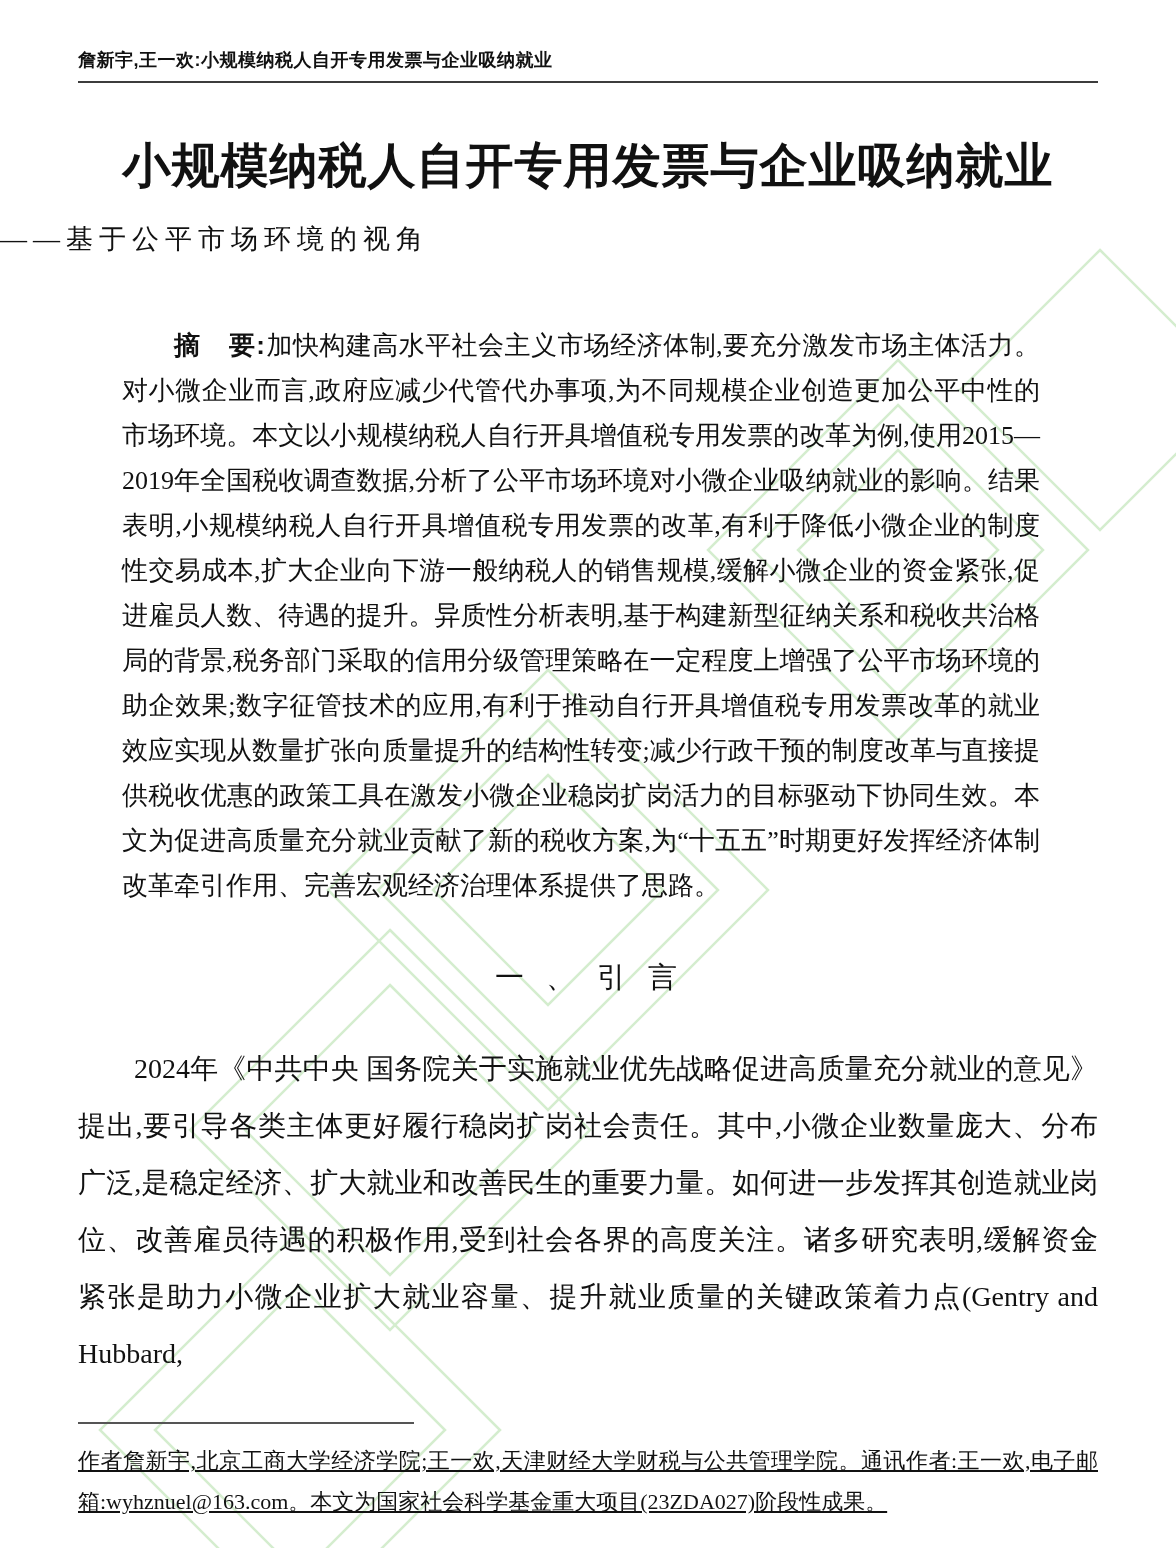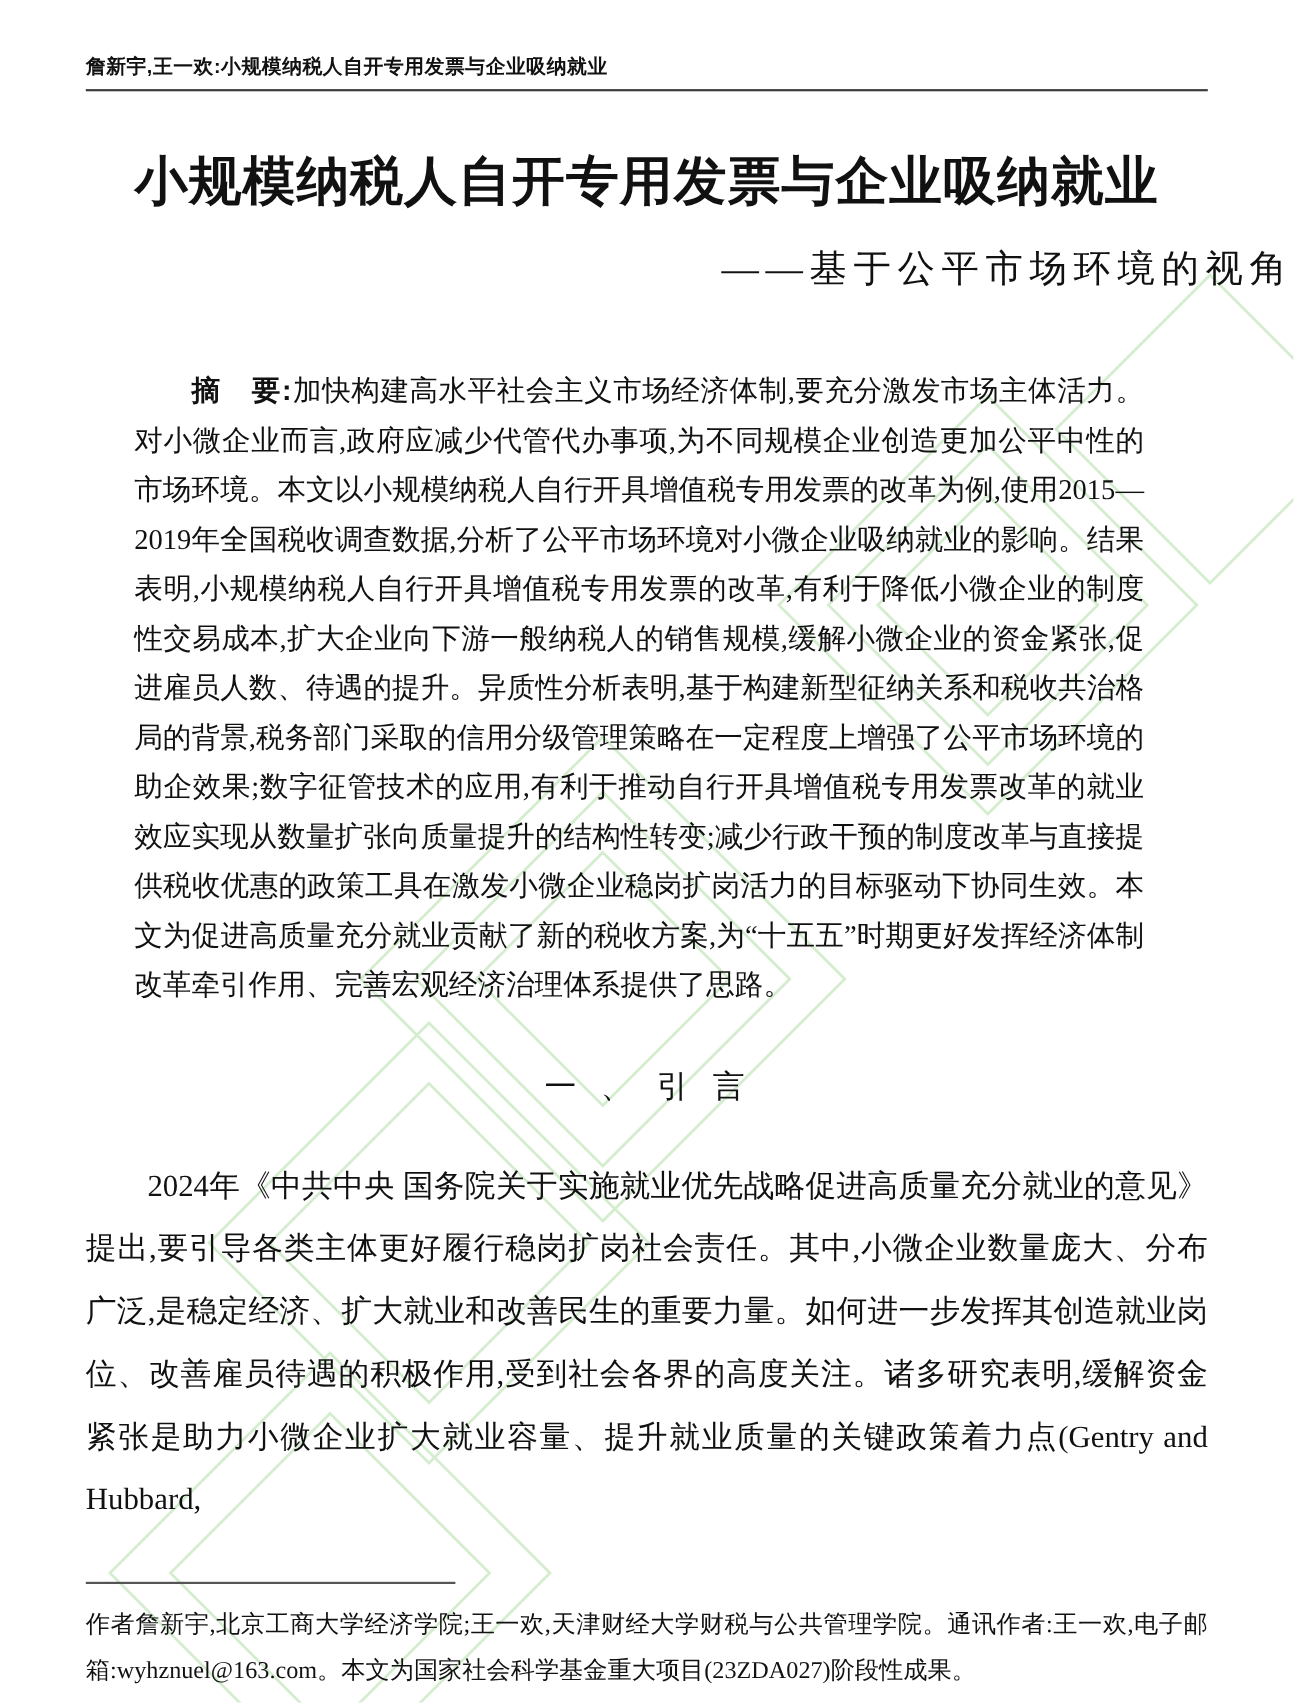--- a/index.html
+++ b/index.html
@@ -45,22 +45,22 @@
     margin: 54px 60px 0 60px;
     text-align: center;
     font-size: 48px;
     line-height: 58px;
     font-weight: bold;
     letter-spacing: 1px;
     font-family: Liberation Serif, serif;
   }
   .paper-subtitle {
     margin-top: 26px;
-    text-align: right;
-    font-size: 34px;
+    text-align: left;
+    font-size: 27px;
     letter-spacing: 6px;
   }
   .authors {
     margin-top: 60px;
     text-align: center;
     font-size: 27px;
     letter-spacing: 3px;
   }
   .abstract-block {
     margin: 66px 136px 0 122px;
@@ -92,25 +92,26 @@
     text-align: justify;
   }
   .intro-block p {
     margin: 0;
     text-indent: 2em;
   }
   .footnote {
     position: absolute;
     left: 78px;
     right: 78px;
-    bottom: 10px;
+    bottom: 26px;
     z-index: 1;
     font-size: 22px;
     line-height: 41px;
     text-align: justify;
+    text-decoration: underline;
   }
   .footnote-rule {
     width: 336px;
     height: 0;
     border-top: 2px solid #555555;
     margin-bottom: 16px;
   }
 </style>
 </head>
 <body>

